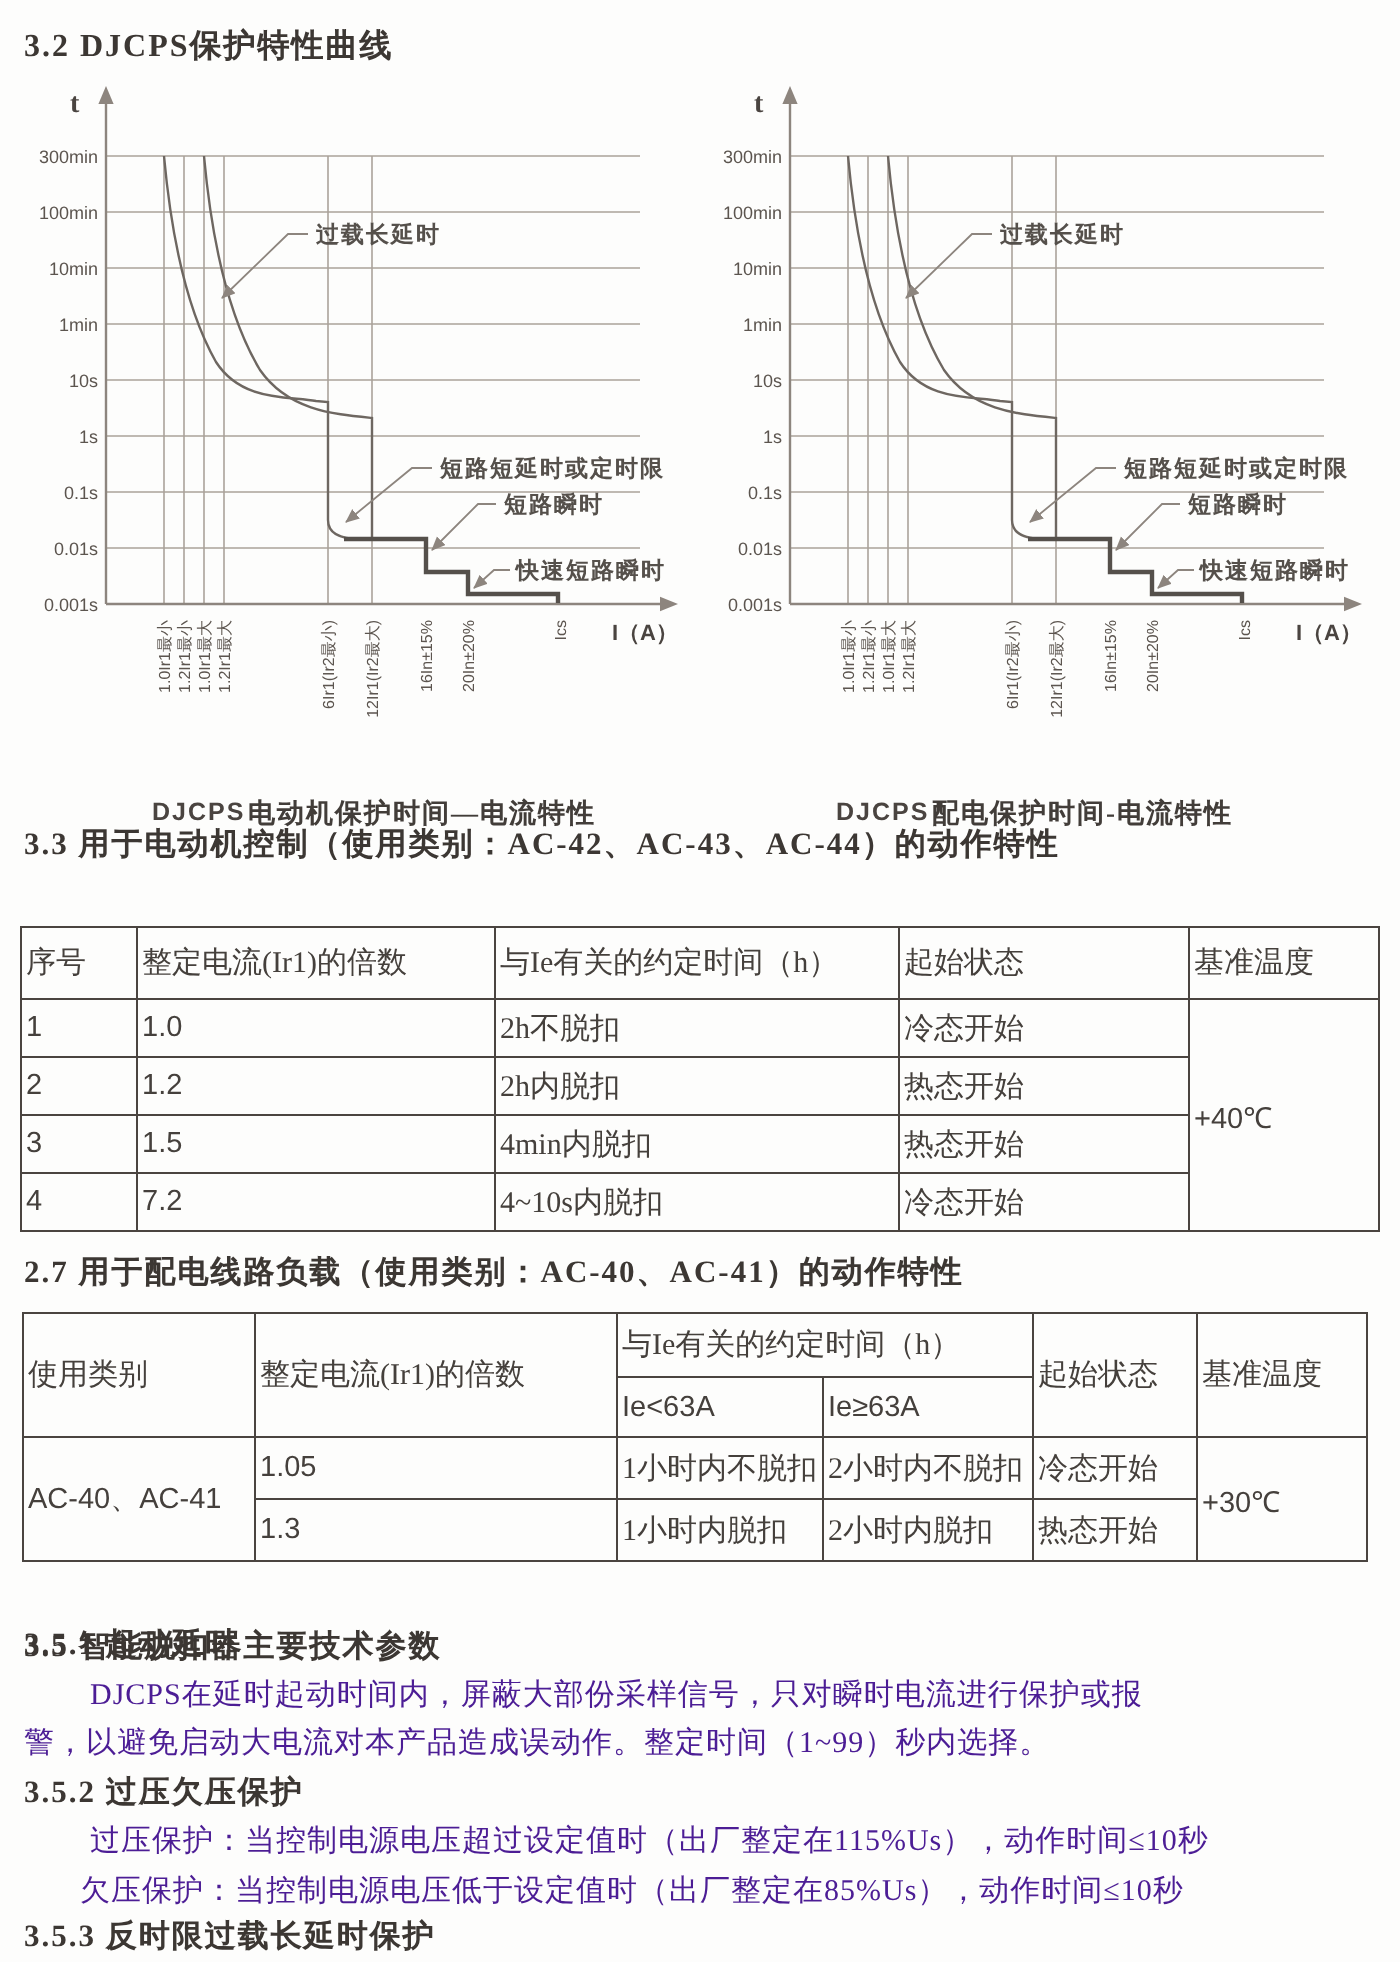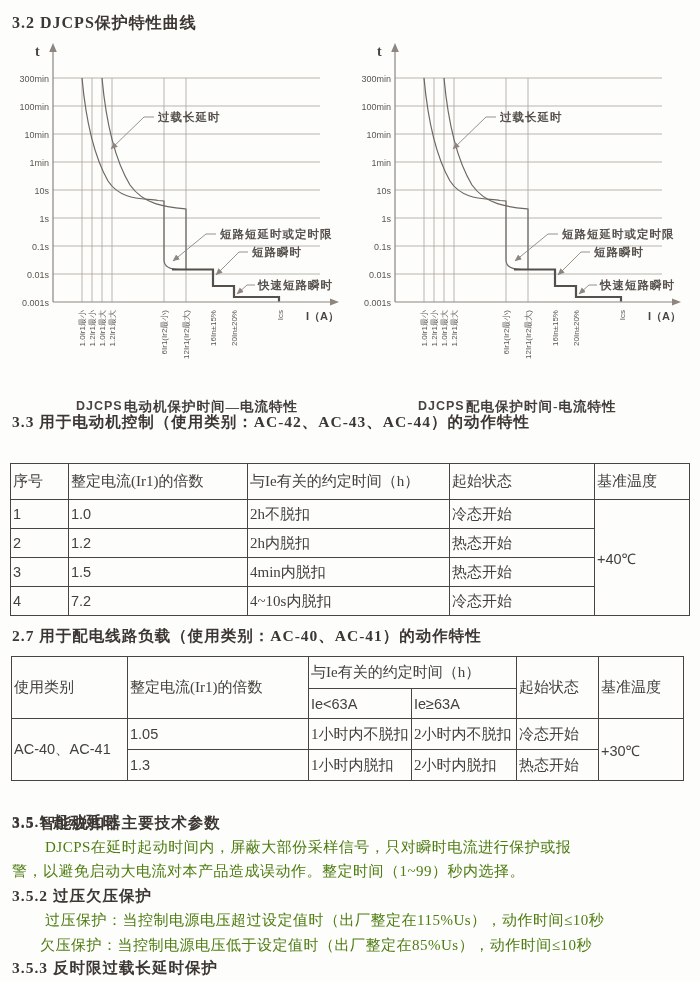--- a/index.html
+++ b/index.html
@@ -5,21 +5,21 @@
   html,body{margin:0;padding:0;}
   body{
     width:700px;height:981px;position:relative;
     background:#fdfdfc;color:#45403c;
     font-family:"Liberation Serif", serif;
     overflow:hidden;
   }
   .abs{position:absolute;}
   .hd{font-weight:bold;color:#3c3733;letter-spacing:1px;font-size:15.5px;white-space:nowrap;}
   .hd32{font-size:16px;}
-  .bodyline{font-size:15px;color:#4d7c0f;letter-spacing:0.5px;white-space:nowrap;}
+  .bodyline{font-size:15px;color:#4c1d95;letter-spacing:0.5px;white-space:nowrap;}
   
   table{border-collapse:collapse;table-layout:fixed;}
   td,th{border:1.5px solid #4a4440;vertical-align:middle;
         font-size:15px;color:#45403c;font-weight:normal;padding:0 2px;
         overflow:hidden;white-space:nowrap;}
   .sans{font-family:"Liberation Sans", sans-serif;font-size:14.5px;}
   
   .chart-wrap{position:absolute;top:38px;width:342px;height:385px;}
   svg text{font-family:"Liberation Sans", sans-serif;}
   .yt{font-size:9px;fill:#5c554f;}

